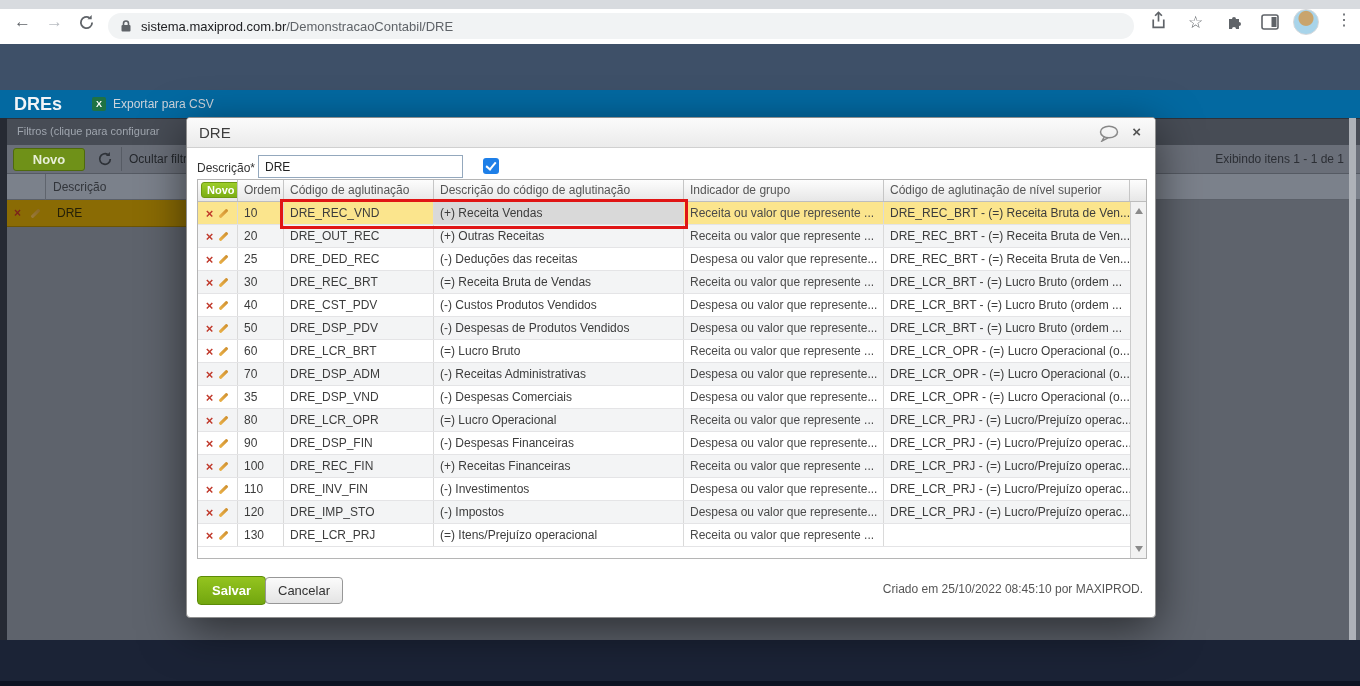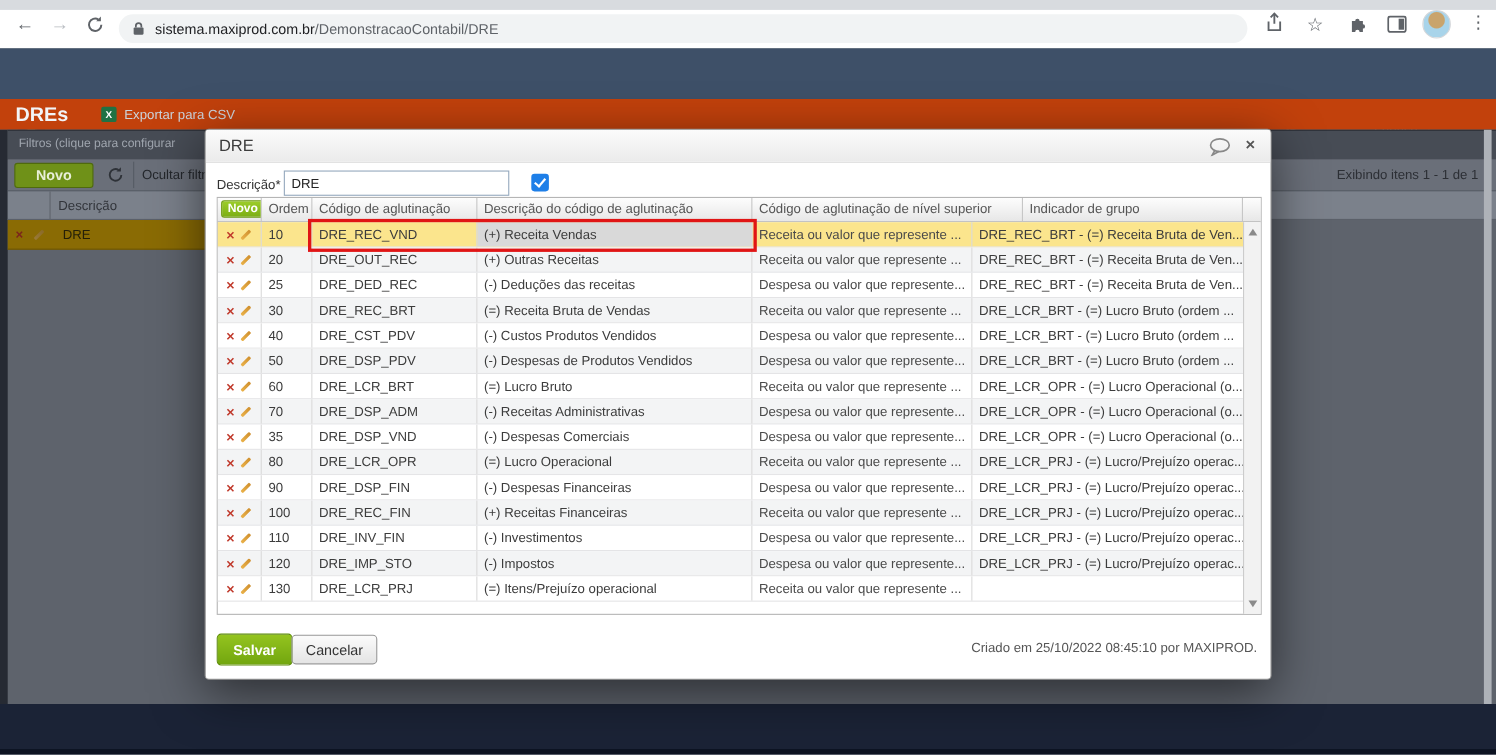--- a/index.html
+++ b/index.html
@@ -44,21 +44,21 @@
   #nav-search { left:874px; top:54px; width:176px; height:24px; background:#586276; border:1px solid #a6aeba; color:#c6ccd6; font-size:12px; padding:0 7px; font-family:"Liberation Sans",sans-serif; }
   #nav-search::placeholder { color:#c6ccd6; opacity:1; }
   #nav-chat { left:1165px; top:54px; }
   #account { left:1208px; top:49px; width:95px; text-align:right; }
   #account-link { font-size:12px; color:#c3ccda; text-decoration:underline; display:block; }
   #account-sub { font-size:12px; color:#b9c2cf; display:inline-flex; align-items:center; }
   #warning-ico { left:1305px; top:53px; }
   #power-ico { left:1330px; top:53px; }
 
   
-  #pageheader { left:0; top:90px; width:1360px; height:28px; background:#c2410c; display:flex; align-items:center; }
+  #pageheader { left:0; top:90px; width:1360px; height:28px; background:#0369a1; display:flex; align-items:center; }
   #page-title { font-size:18px; font-weight:bold; color:#f2f4f7; margin-left:14px; }
   #excel-ico { width:14px; height:14px; background:#1f7244; color:#fff; font-size:9px; font-weight:bold; text-align:center; line-height:14px; margin-left:30px; border-radius:2px; }
   #export-csv { font-size:12px; color:#ccd3db; margin-left:7px; }
 
   
   #bgcontent { left:0; top:118px; width:1360px; height:522px; background:#5e636c; }
   #left-dark { left:0; top:0; width:7px; height:522px; background:#262a33; }
   #filterstrip { left:7px; top:0; width:1353px; height:27px; background:#474c55; border-top:1px solid #2e323a; }
   #filters-label { margin:6px 0 0 10px; font-size:11px; color:#9fa5ae; }
   #bgtoolbar { left:7px; top:27px; width:1353px; height:29px; background:#6a6f79; border-bottom:1px solid #555a63; }
@@ -317,22 +317,22 @@
   <input id="desc-input" class="abs" value="DRE" style="">
   <span id="fav-check" class="abs"></span>
   <span id="fav-label" class="abs">Favorito</span>
 
   <div id="grid" class="abs">
     <div id="grid-head" class="abs">
       <div class="hc c-act"><span id="grid-novo">Novo</span></div>
       <div class="hc c-ord">Ordem</div>
       <div class="hc c-cod">Código de aglutinação</div>
       <div class="hc c-desc">Descrição do código de aglutinação</div>
+      <div class="hc c-ind">Indicador de grupo</div>
       <div class="hc c-sup">Código de aglutinação de nível superior</div>
-      <div class="hc c-ind">Indicador de grupo</div>
       <div class="hc c-scroll"></div>
     </div>
     <div id="grid-rows" class="abs">
         <div class="grow selected">
           <div class="gc c-act">
             <span class="xic">×</span>
             <span class="pencil"></span>
           </div>
           <div class="gc c-ord">10</div>
           <div class="gc c-cod">DRE_REC_VND</div>

